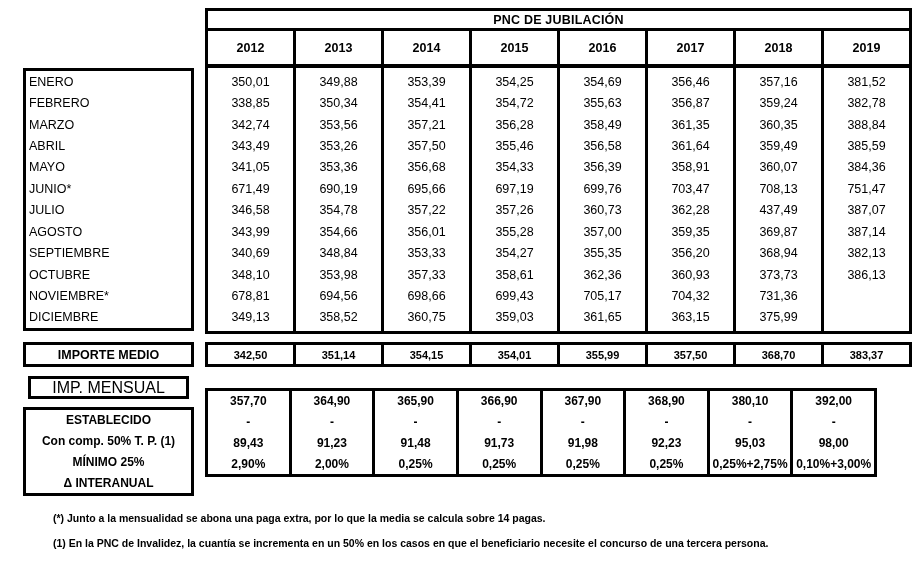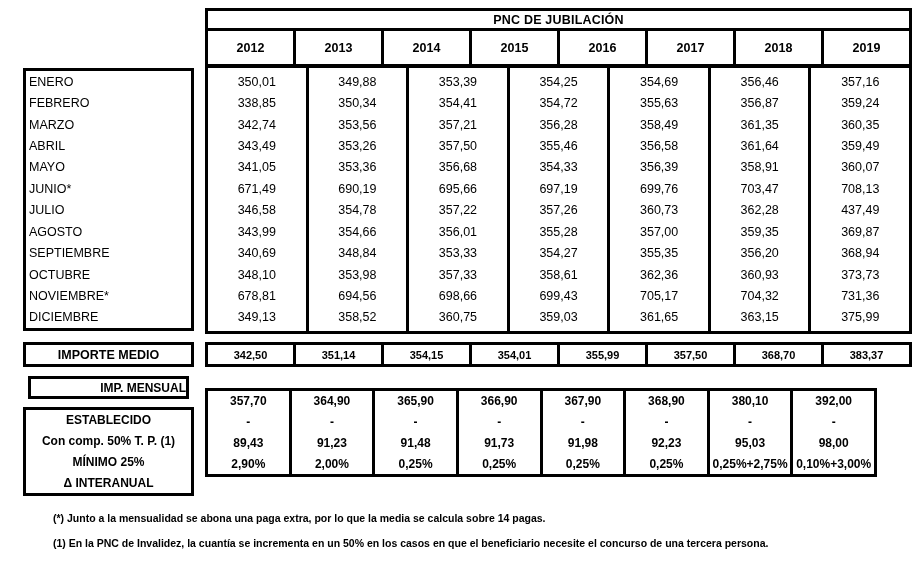--- a/index.html
+++ b/index.html
@@ -66,22 +66,22 @@
   .im-cell {
     flex: 1; border-left: 3px solid #000;
     display: flex; align-items: center; justify-content: center;
     font-weight: bold; font-size: 11px;
   }
   .im-cell:first-child { border-left: none; }
 
   
   .imp-mensual-box {
     position: absolute; left: 28px; top: 376px; width: 161px; height: 23px;
-    border: 3px solid #000; display: flex; align-items: center; justify-content: flex-end;
-    font-weight: bold; font-size: 12px;
+    border: 3px solid #000; display: flex; align-items: center; justify-content: center;
+    font-weight: normal; font-size: 16px;
   }
 
   
   .bottom-labels-box {
     position: absolute; left: 23px; top: 407px; width: 171px; height: 89px;
     border: 3px solid #000; display: flex; flex-direction: column;
   }
   .bottom-label-row {
     flex: 1; display: flex; align-items: center; justify-content: center;
     font-weight: bold; font-size: 12px; white-space: nowrap;
@@ -232,20 +232,34 @@
       <div class="data-cell">359,49</div>
       <div class="data-cell">360,07</div>
       <div class="data-cell">708,13</div>
       <div class="data-cell">437,49</div>
       <div class="data-cell">369,87</div>
       <div class="data-cell">368,94</div>
       <div class="data-cell">373,73</div>
       <div class="data-cell">731,36</div>
       <div class="data-cell">375,99</div>
     </div>
+    <div class="data-col">
+      <div class="data-cell">381,52</div>
+      <div class="data-cell">382,78</div>
+      <div class="data-cell">388,84</div>
+      <div class="data-cell">385,59</div>
+      <div class="data-cell">384,36</div>
+      <div class="data-cell">751,47</div>
+      <div class="data-cell">387,07</div>
+      <div class="data-cell">387,14</div>
+      <div class="data-cell">382,13</div>
+      <div class="data-cell">386,13</div>
+      <div class="data-cell"></div>
+      <div class="data-cell"></div>
+    </div>
   </div>
 
 <div class="im-label-box">
   <span>IMPORTE MEDIO</span>
 </div>
 <div class="im-values-box" id="im-values">
     <div class="im-cell">342,50</div>
     <div class="im-cell">351,14</div>
     <div class="im-cell">354,15</div>
     <div class="im-cell">354,01</div>

